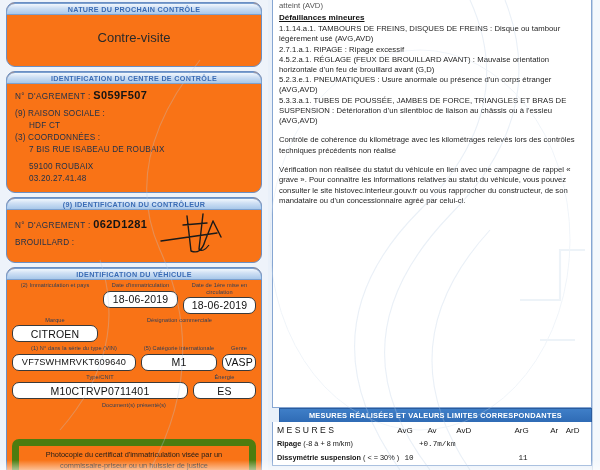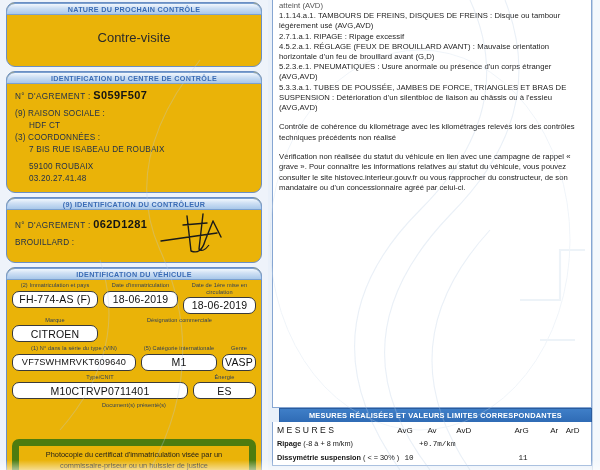--- a/index.html
+++ b/index.html
@@ -33,21 +33,21 @@
   
   .left-col {
     width: 268px;
     height: 470px;
     background: #eef3fa;
     padding: 2px 6px 0 6px;
     position: relative;
   }
 
   .panel {
-    background: #eab308;
+    background: #f97316;
     border: 1px solid #6b8fc4;
     border-radius: 9px;
     margin-bottom: 4px;
     position: relative;
     overflow: visible;
   }
 
   
   .ribbon {
     position: relative;
@@ -315,21 +315,20 @@
 
     <div class="panel">
       <div class="ribbon">
         <span class="ribbon-text">IDENTIFICATION DU VÉHICULE</span>
       </div>
       <div class="vgrid">
 
         <div class="vrow">
           <div class="vcell" style="flex:0 0 86px">
             <div class="vcap">(2) Immatriculation et pays</div>
-            <div class="vbox">FH-774-AS (F)</div>
           </div>
           <div class="vcell" style="flex:0 0 75px">
             <div class="vcap">Date d'immatriculation</div>
             <div class="vbox">18-06-2019</div>
           </div>
           <div class="vcell" style="flex:1 1 auto">
             <div class="vcap">Date de 1ère mise en circulation</div>
             <div class="vbox">18-06-2019</div>
           </div>
         </div>
@@ -390,20 +389,21 @@
     </div>
 
   </div>
 
   <div class="right-col">
 
     <div class="defa-panel">
 
       <div class="d-line d-clip">atteint (AVD)</div>
 
+      <div class="d-head">Défaillances mineures</div>
 
       <div class="d-line">1.1.14.a.1. TAMBOURS DE FREINS, DISQUES DE FREINS : Disque ou tambour légèrement usé (AVG,AVD)</div>
       <div class="d-line">2.7.1.a.1. RIPAGE : Ripage excessif</div>
       <div class="d-line">4.5.2.a.1. RÉGLAGE (FEUX DE BROUILLARD AVANT) : Mauvaise orientation horizontale d'un feu de brouillard avant (G,D)</div>
       <div class="d-line">5.2.3.e.1. PNEUMATIQUES : Usure anormale ou présence d'un corps étranger (AVG,AVD)</div>
       <div class="d-line">5.3.3.a.1. TUBES DE POUSSÉE, JAMBES DE FORCE, TRIANGLES ET BRAS DE SUSPENSION : Détérioration d'un silentbloc de liaison au châssis ou à l'essieu (AVG,AVD)</div>
 
       <div class="d-para">Contrôle de cohérence du kilométrage avec les kilométrages relevés lors des contrôles techniques précédents non réalisé</div>
 
       <div class="d-para">Vérification non réalisée du statut du véhicule en lien avec une campagne de rappel « grave ». Pour connaître les informations relatives au statut du véhicule, vous pouvez consulter le site histovec.interieur.gouv.fr ou vous rapprocher du constructeur, de son mandataire ou d'un  concessionnaire agréé par celui-ci.</div>

